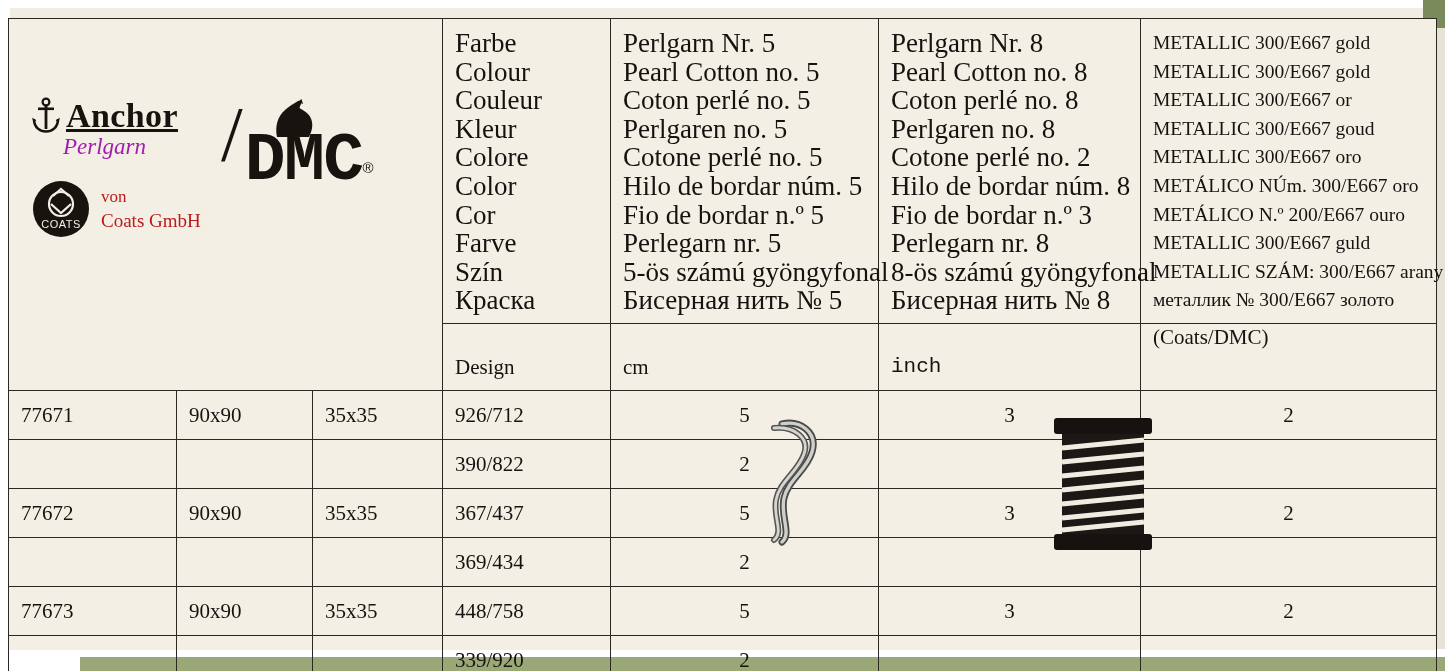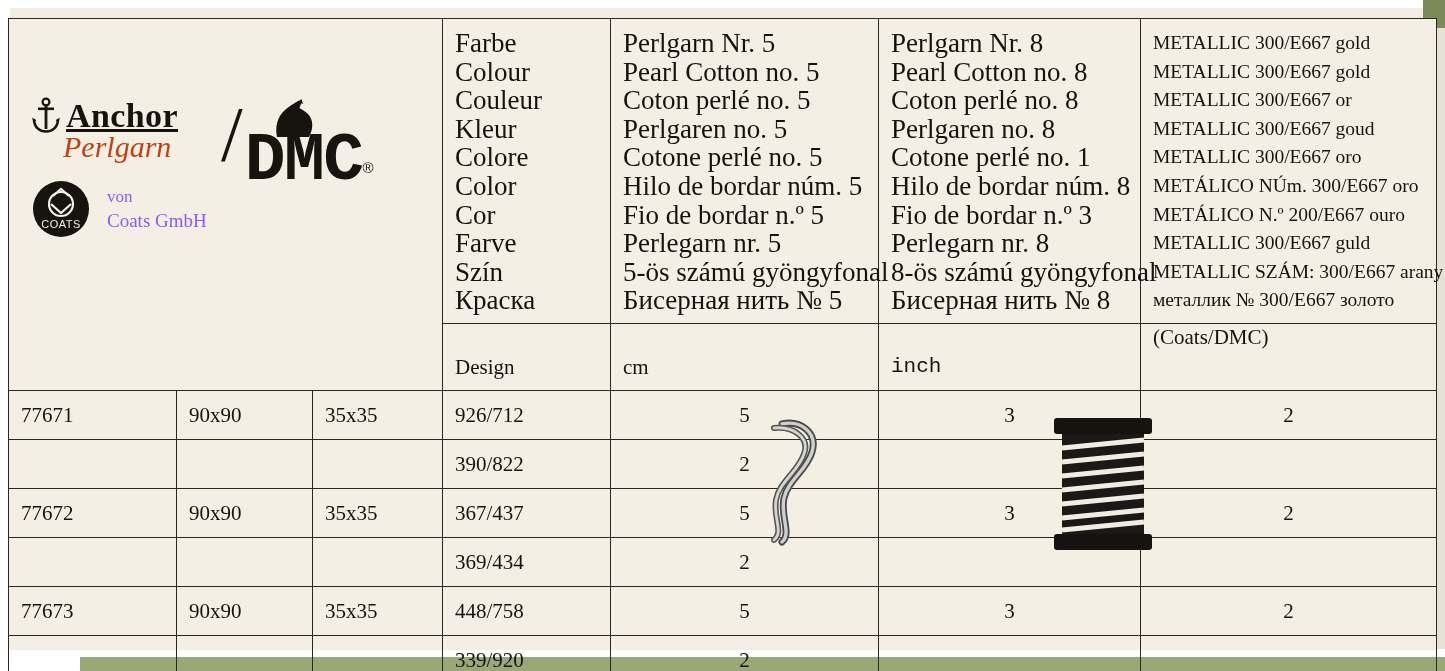--- a/index.html
+++ b/index.html
@@ -131,43 +131,43 @@
     font-family: "Liberation Serif", serif;
     font-size: 34px;
     font-weight: 700;
     letter-spacing: 0.4px;
     line-height: 34px;
     color: #17130f;
   }
   .perlgarn-word {
     font-family: "Liberation Serif", serif;
     font-style: italic;
-    font-size: 30px;
+    font-size: 23px;
     line-height: 32px;
-    color: #c2410c;
+    color: #a21caf;
     margin-left: 32px;
     margin-top: -2px;
   }
   .coats-block {
     position: absolute;
     left: 22px;
     top: 160px;
     display: flex;
     align-items: center;
   }
   .coats-logo {
     width: 60px;
     height: 60px;
     flex: none;
   }
   .coats-text {
-    margin-left: 16px;
+    margin-left: 10px;
     font-size: 19px;
     line-height: 24px;
-    color: #8b5cf6;
+    color: #b91c1c;
   }
   .coats-text .von { font-size: 17px; }
   .slash-dmc {
     position: absolute;
     left: 212px;
     top: 78px;
     display: flex;
     align-items: flex-start;
   }
   .slash {
@@ -342,21 +342,21 @@
               <div>Бисерная нить № 5</div>
             </div>
           </td>
 
           <td>
             <div class="langlist">
               <div>Perlgarn Nr. 8</div>
               <div>Pearl Cotton no. 8</div>
               <div>Coton perlé no. 8</div>
               <div>Perlgaren no. 8</div>
-              <div>Cotone perlé no. 1</div>
+              <div>Cotone perlé no. 2</div>
               <div>Hilo de bordar núm. 8</div>
               <div>Fio de bordar n.º 3</div>
               <div>Perlegarn nr. 8</div>
               <div>8-ös számú gyöngyfonal</div>
               <div>Бисерная нить № 8</div>
             </div>
           </td>
 
           <td>
             <div class="langlist smaller">

